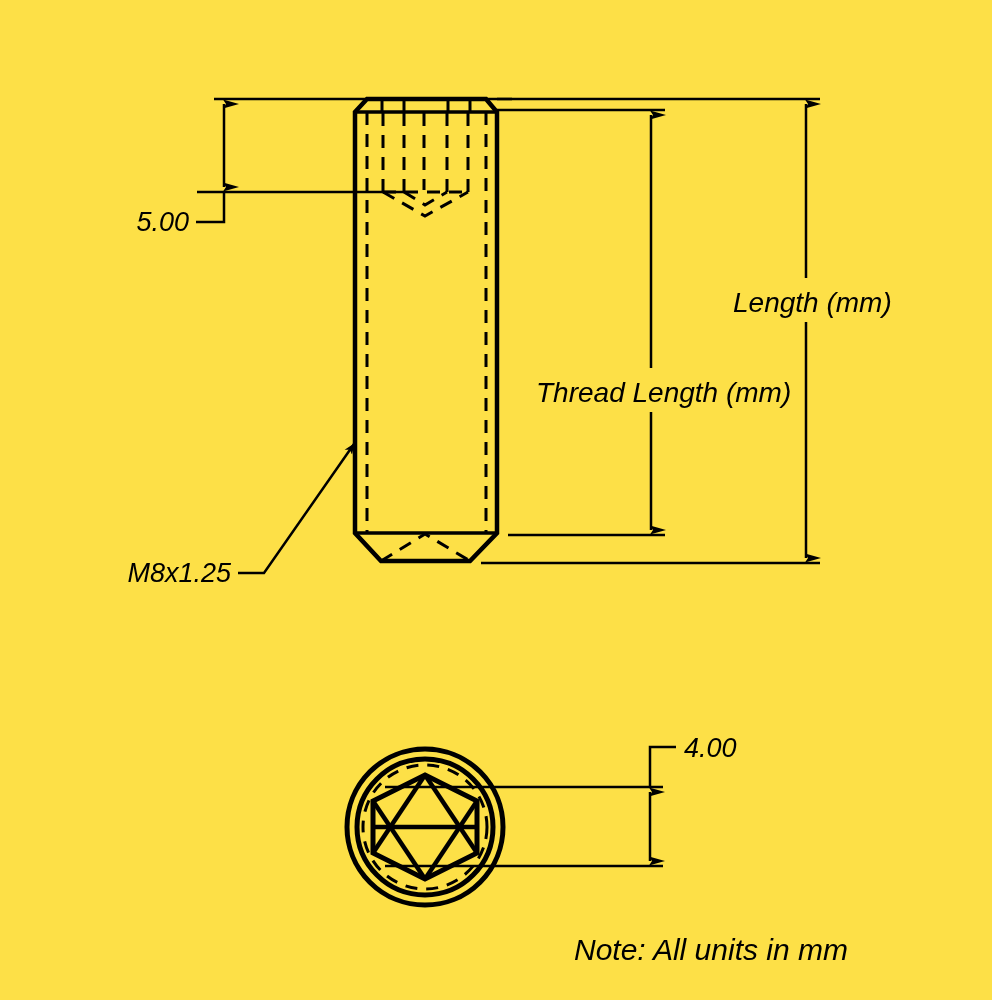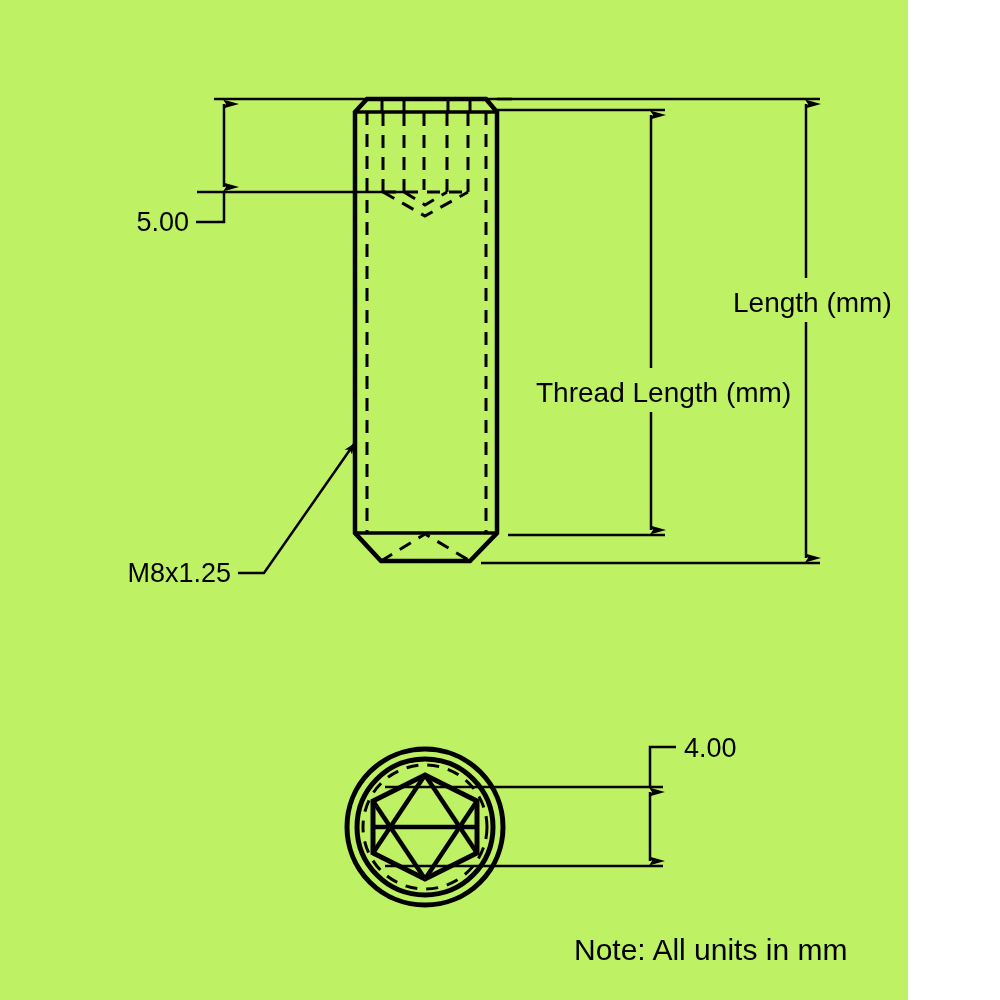--- a/index.html
+++ b/index.html
@@ -9,23 +9,24 @@
     background: #ffffff;
   }
   body {
     width: 1000px;
     height: 1000px;
     font-family: "Liberation Sans", sans-serif;
     overflow: hidden;
   }
   #drawing-root {
     position: relative;
-    width: 908px;
+    width: 992px;
     height: 1000px;
-    background: #bef264;
+    background: #fde047;
+    font-style: italic;
   }
   svg.drawing-canvas {
     position: absolute;
     top: 0;
     left: 0;
     width: 1000px;
     height: 1000px;
     display: block;
   }
   .dim-text {

